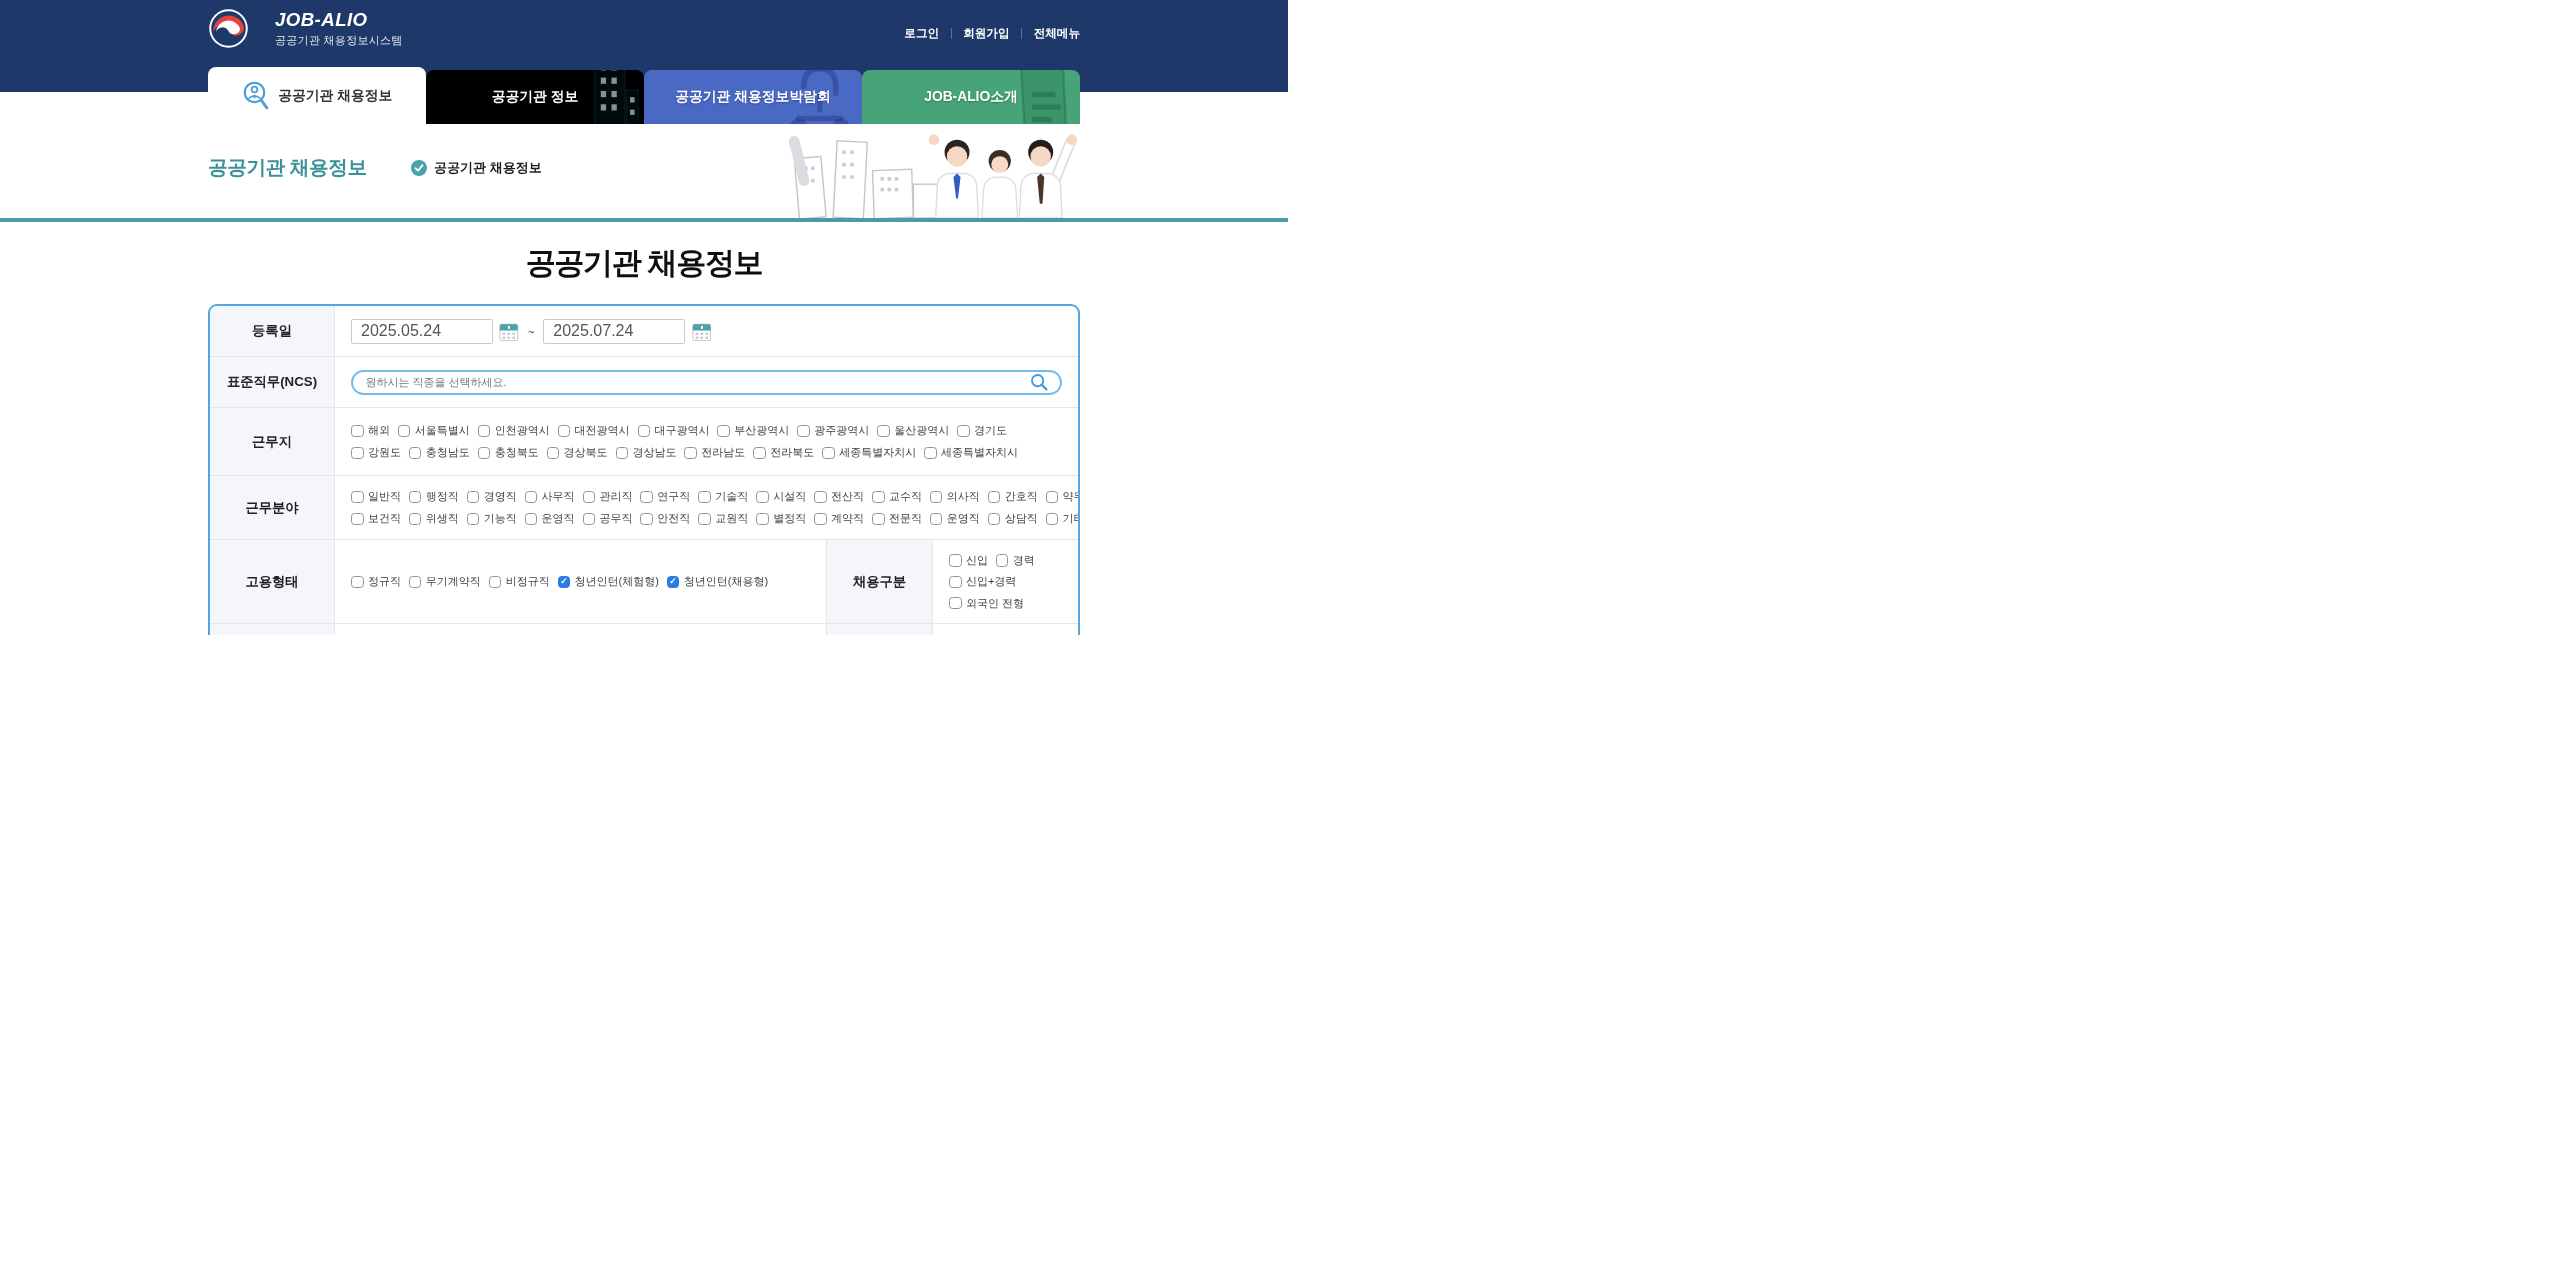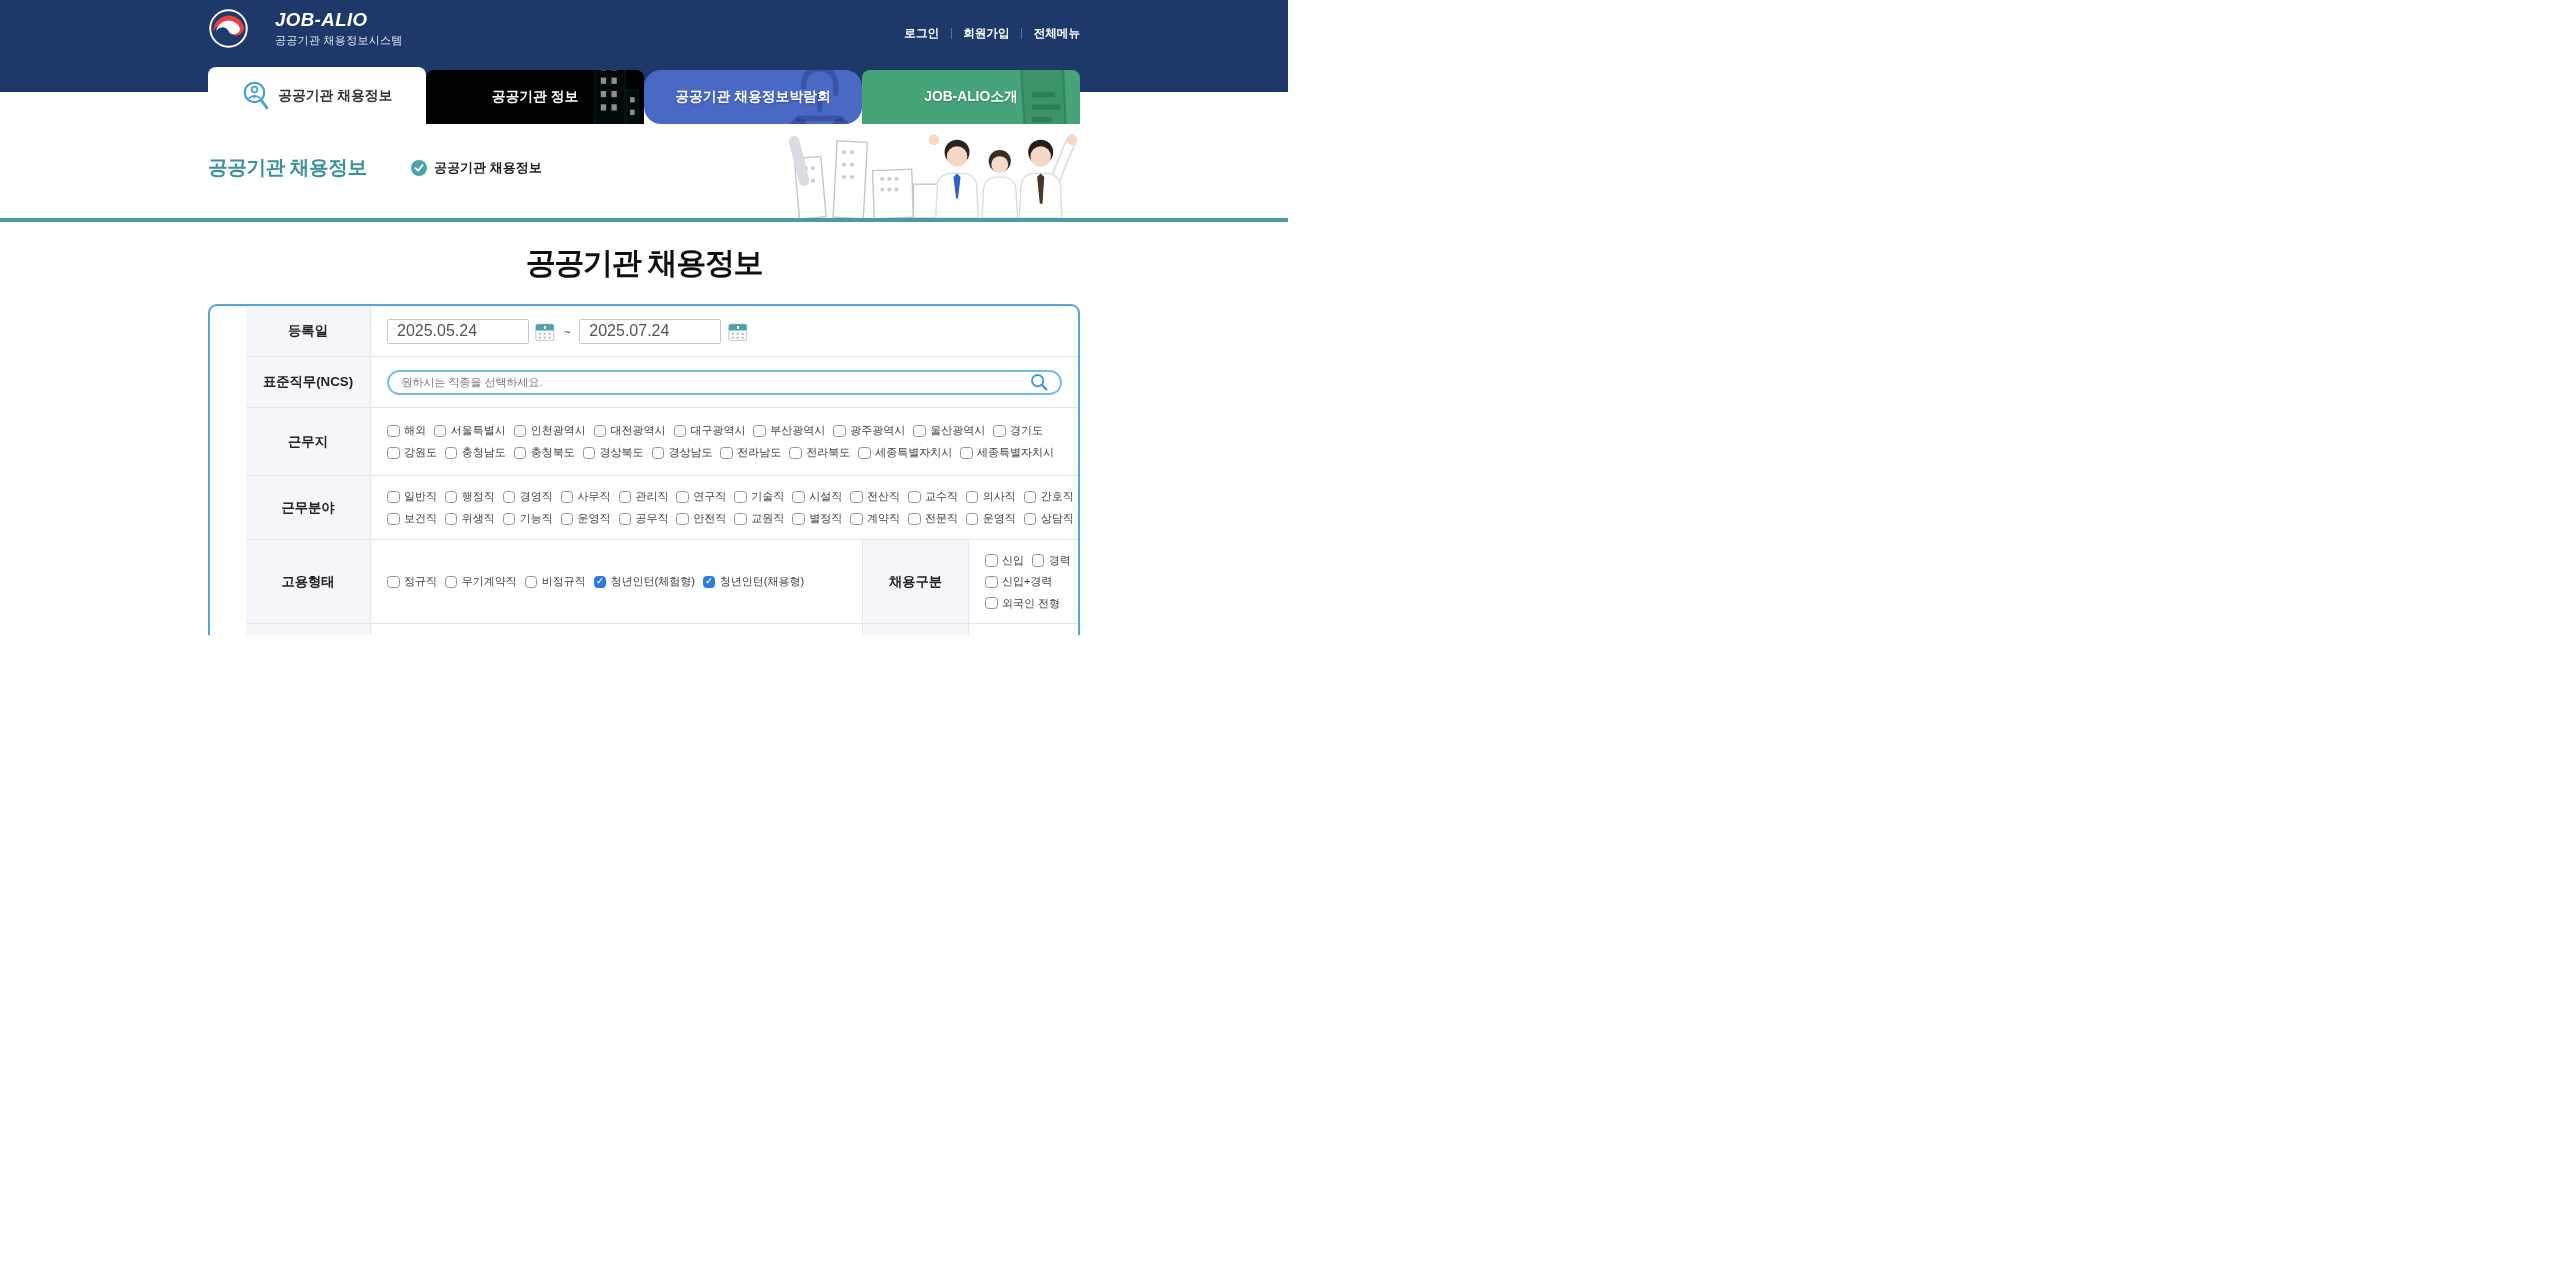--- a/index.html
+++ b/index.html
@@ -18,36 +18,36 @@
   .hsep { width:0.9px; height:11.6px; background:#5872a5; }
 
   
   .tabs { position:absolute; top:70px; left:50%; transform:translateX(-50%); width:872px; display:flex; z-index:6; }
   .tab { width:218px; height:54px; border-radius:8px 8px 0 0; display:flex; align-items:center; justify-content:center;
          gap:8px; font-size:13.8px; font-weight:bold; color:#fff; position:relative; overflow:hidden; cursor:pointer; }
   .tab .tlabel { position:relative; z-index:2; text-shadow:0 0.9px 1.8px rgba(0,0,0,.28); }
   .tab-active { background:#fff; color:#333; height:57px; margin-top:-2.7px; }
   .tab-active .tlabel { text-shadow:none; }
   .tab-teal  { background:#000000; }
-  .tab-blue  { background:#4A69C4;border-radius:17px; }
+  .tab-blue  { background:#4A69C4; }
   .tab-green { background:#47A478; }
   .tab-bgicon { position:absolute; right:5.3px; bottom:-9px; z-index:1; }
 
   
   .bread { height:93px; margin-top:33px; position:relative; background:#fff; }
   .bread-inner { height:93px; }
   .section-title { position:absolute; left:0; top:29px; color:#3B9199; font-size:19.6px; font-weight:800; letter-spacing:-0.4px; }
   .crumb { position:absolute; left:203px; top:34px; display:flex; align-items:center; gap:7.1px;
            font-size:13px; font-weight:bold; color:#1c1c1c; }
   .people { position:absolute; right:0; bottom:0; }
   .divider { height:4.4px; background:#4A9BA3; }
 
   
   .page-title { text-align:center; font-size:30px; font-weight:800; color:#0f0f0f; margin-top:20.5px; letter-spacing:-1.3px; }
-  .filter { margin-top:20.5px; border:2.7px solid #55A5DE; border-radius:9px; overflow:hidden; background:#fff;padding-left:36px; }
+  .filter { margin-top:20.5px; border:2.7px solid #55A5DE; border-radius:9px; overflow:hidden; background:#fff; }
   .frow { display:flex; border-bottom:0.9px solid #e3e6ea; }
   .fcell-label { width:125px; background:#f4f6fa; border-right:0.9px solid #e3e6ea; display:flex; align-items:center;
                  justify-content:center; font-weight:bold; font-size:13.3px; color:#222; flex:none; }
   .fcell-value { flex:1; display:flex; flex-direction:column; justify-content:center; gap:7.1px; padding:12.5px 16px; overflow:hidden; }
   .r-date  { height:51px; }
   .r-ncs   { height:51px; }
   .r-loc   { height:68px; }
   .r-field { height:64px; }
   .r-emp   { height:84px; }
   .r-edu   { height:85px; border-bottom:none; }

